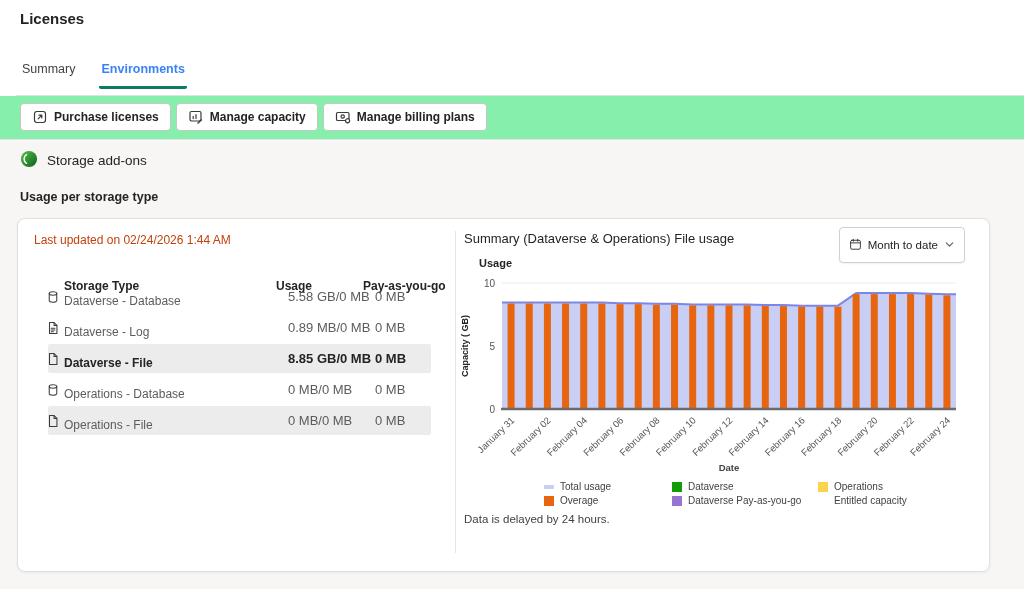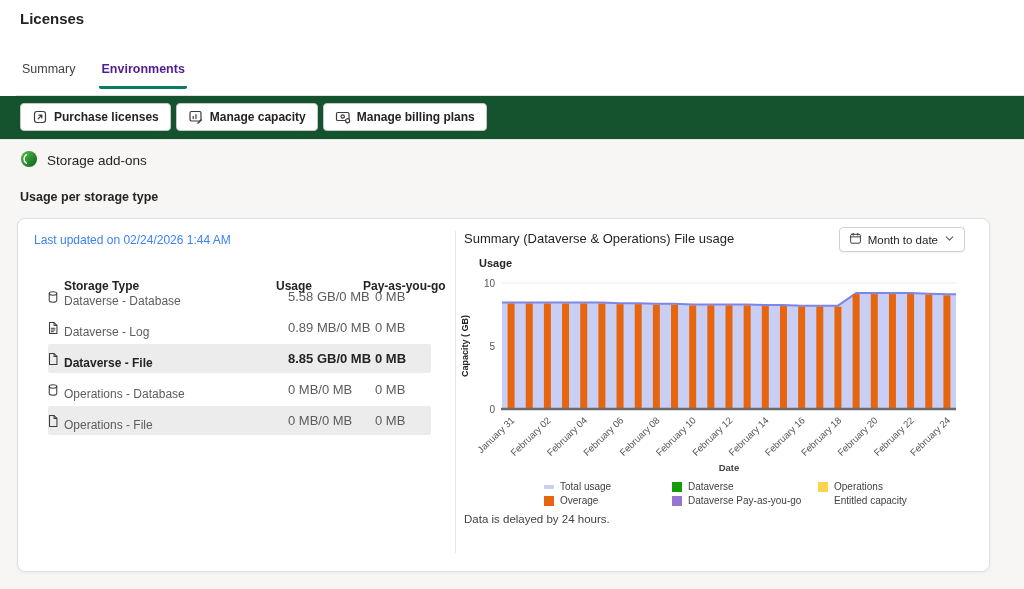--- a/index.html
+++ b/index.html
@@ -3,59 +3,59 @@
 <meta charset="utf-8">
 <style>
   * { margin:0; padding:0; box-sizing:border-box; }
   html,body { width:1024px; height:589px; background:#fff; font-family:"Liberation Sans", sans-serif; color:#242424; overflow:hidden; }
   .page { position:relative; width:1024px; height:589px; }
 
   .page-title { position:absolute; left:20px; top:10px; font-size:15px; font-weight:700; }
 
   .tabs { position:absolute; left:20px; top:58px; display:flex; gap:22px; }
   .tab { font-size:12.5px; color:#424242; padding:4px 2px 10px 2px; cursor:pointer; border-bottom:3px solid transparent; border-radius:2px; }
-  .tab.active { color:#4c1d95; font-weight:700; border-bottom-color:#0e7a63; }
+  .tab.active { color:#3b82f6; font-weight:700; border-bottom-color:#0e7a63; }
 
   .tabs-divider { position:absolute; left:16px; top:95px; width:1008px; height:1px; background:#e1e1e1; }
 
-  .toolbar-band { position:absolute; left:0; top:96px; width:1024px; height:44px; background:#14532d; border-bottom:1px solid #e4e4e4; box-shadow:0 1px 2px rgba(0,0,0,0.04); }
+  .toolbar-band { position:absolute; left:0; top:96px; width:1024px; height:44px; background:#86efac; border-bottom:1px solid #e4e4e4; box-shadow:0 1px 2px rgba(0,0,0,0.04); }
   .toolbar { position:absolute; left:20px; top:7px; display:flex; gap:5px; }
   .tb-btn { display:flex; align-items:center; gap:6px; height:28px; padding:0 11px; background:#fff; border:1px solid #c8c6c4; border-radius:4px; font-size:12px; font-weight:700; color:#242424; cursor:pointer; font-family:"Liberation Sans", sans-serif; }
   .tb-btn .icn { display:inline-flex; }
 
   .content-bg { position:absolute; left:0; top:141px; width:1024px; height:448px; background:#f7f6f5; }
 
   .section-head { position:absolute; left:20px; top:150px; display:flex; align-items:center; gap:9px; font-size:13.5px; font-weight:400; }
   .subhead { position:absolute; left:20px; top:190px; font-size:12.5px; font-weight:700; }
 
   .card { position:absolute; left:17px; top:218px; width:973px; height:354px; background:#fff; border:1px solid #e0e0e0; border-radius:8px; box-shadow:0 1px 3px rgba(0,0,0,0.05); }
 
   
   .left-panel { position:absolute; left:0; top:0; width:437px; height:100%; }
-  .last-updated { position:absolute; left:16px; top:14px; font-size:12px; color:#3b82f6; }
+  .last-updated { position:absolute; left:16px; top:14px; font-size:12px; color:#c2410c; }
   .t-grid { display:grid; grid-template-columns:18px 97px 115px 87px 1fr; align-items:center; padding-left:28px; }
   .t-header { position:absolute; left:0; top:54px; width:100%; height:26px; font-size:12px; font-weight:700; color:#242424; }
   .t-rows { position:absolute; left:0; top:62px; width:100%; }
   .t-row { position:relative; height:31px; cursor:pointer; }
   .t-row .row-bg { position:absolute; left:30px; right:24px; top:1px; bottom:1px; background:transparent; border-radius:2px; }
   .t-row.selected .row-bg { background:#ececec; }
   .t-row .t-grid { position:relative; height:100%; }
   .cell-name { font-size:12px; color:#5c5c5c; white-space:nowrap;margin-top:9px; }
   .t-row.selected.emph .cell-name, .t-row.selected.emph .cell-usage, .t-row.selected.emph .cell-payg { color:#242424; font-weight:700; }
   .progress-track { width:92px; height:5px; border-radius:3px; background:#e9e9e9; }
   .t-row.selected .progress-track { background:#f7f7f7; }
   .cell-usage, .cell-payg { font-size:13px; color:#5c5c5c; white-space:nowrap;margin-left:12px; }
   .row-icon { display:inline-flex; position:relative; z-index:1; }
 
   .v-divider { position:absolute; left:437px; top:12px; width:1px; height:322px; background:#e6e6e6; }
 
   
   .right-panel { position:absolute; left:438px; top:0; width:535px; height:100%; }
   .chart-title { position:absolute; left:8px; top:12px; font-size:13px; font-weight:400; }
-  .range-dd { position:absolute; right:26px; top:8px; height:25px; display:flex; align-items:center; gap:6px; padding:0 9px; background:#fff; border:1px solid #d1d1d1; border-radius:4px; font-size:11.5px; color:#242424; cursor:pointer; box-shadow:0 1px 2px rgba(0,0,0,0.06); }
+  .range-dd { position:absolute; right:26px; top:8px; height:36px; display:flex; align-items:center; gap:6px; padding:0 9px; background:#fff; border:1px solid #d1d1d1; border-radius:4px; font-size:11.5px; color:#242424; cursor:pointer; box-shadow:0 1px 2px rgba(0,0,0,0.06); }
   .usage-label { position:absolute; left:23px; top:38px; font-size:11px; font-weight:700; }
   #chart-svg { position:absolute; left:0; top:48px; }
   .legend { position:absolute; left:88px; top:262px; display:grid; grid-template-columns:128px 146px auto; row-gap:3px; font-size:10px; color:#424242; }
   .legend-item { display:flex; align-items:center; gap:6px; white-space:nowrap; }
   .sw { width:10px; height:10px; display:inline-block; flex:none; }
   .sw.line { height:4px; border-radius:1px; }
   .footnote { position:absolute; left:8px; top:294px; font-size:11.5px; color:#424242; }
 </style>
 </head>
 <body>

